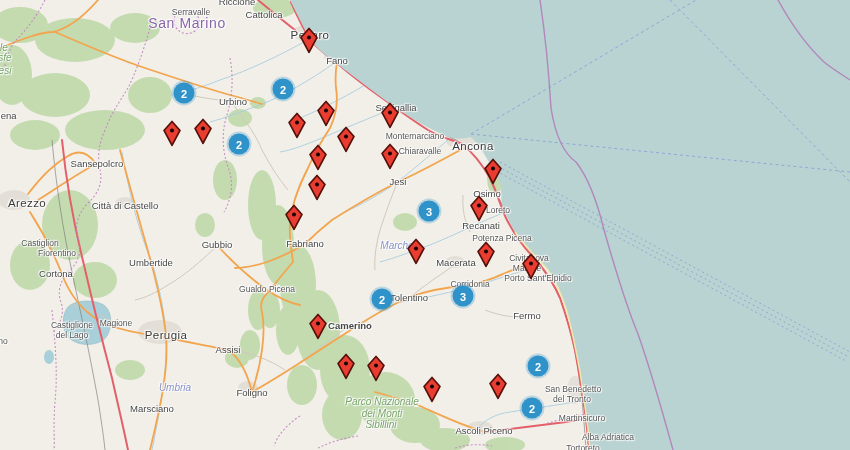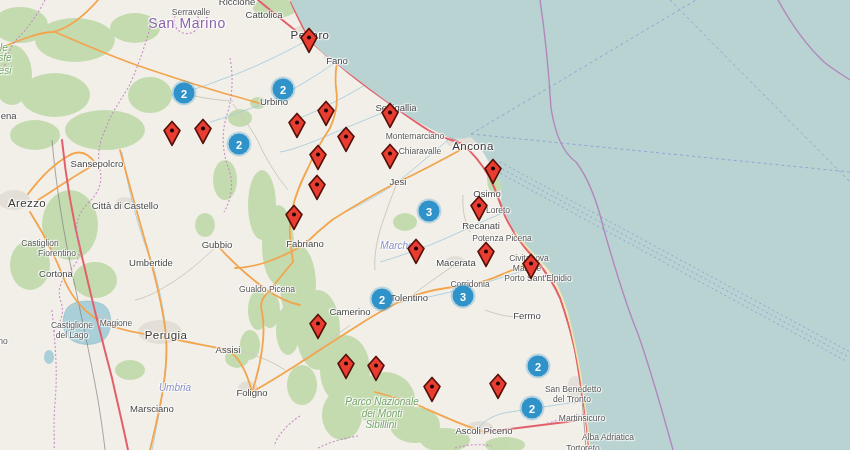--- a/index.html
+++ b/index.html
@@ -171,34 +171,34 @@
       <div class="lbl k-town" style="left: 237px; top: 1px;">Riccione</div>
       <div class="lbl k-small" style="left: 191px; top: 12px;">Serravalle</div>
       <div class="lbl k-capital" style="left: 187px; top: 23px;">San Marino</div>
       <div class="lbl k-town" style="left: 264px; top: 14px;">Cattolica</div>
       <div class="lbl k-city" style="left: 310px; top: 35px;">Pesaro</div>
       <div class="lbl k-town" style="left: 337px; top: 60px;">Fano</div>
       <div class="lbl k-town" style="left: 396px; top: 107px;">Senigallia</div>
       <div class="lbl k-small" style="left: 415px; top: 136px; text-align: center;">Montemarciano</div>
       <div class="lbl k-small" style="left: 420px; top: 151px;">Chiaravalle</div>
       <div class="lbl k-city" style="left: 473px; top: 146px;">Ancona</div>
-      <div class="lbl k-town" style="left: 233px; top: 101px; margin-left: 41px;">Urbino</div>
+      <div class="lbl k-town" style="left: 233px; top: 101px;">Urbino</div>
       <div class="lbl k-town" style="left: 398px; top: 181px;">Jesi</div>
       <div class="lbl k-town" style="left: 463px; top: 193px; margin-left: 24px;">Osimo</div>
       <div class="lbl k-small" style="left: 498px; top: 210px;">Loreto</div>
       <div class="lbl k-town" style="left: 481px; top: 225px;">Recanati</div>
       <div class="lbl k-small" style="left: 502px; top: 238px;">Potenza Picena</div>
       <div class="lbl k-small" style="left: 529px; top: 258px;">Civitanova</div>
       <div class="lbl k-small" style="left: 527px; top: 268px;">Marche</div>
       <div class="lbl k-small" style="left: 538px; top: 278px;">Porto Sant'Elpidio</div>
       <div class="lbl k-town" style="left: 456px; top: 262px;">Macerata</div>
       <div class="lbl k-small" style="left: 470px; top: 284px;">Corridonia</div>
       <div class="lbl k-town" style="left: 409px; top: 297px;">Tolentino</div>
       <div class="lbl k-town" style="left: 527px; top: 315px;">Fermo</div>
-      <div class="lbl k-town" style="left: 350px; top: 311px;">Camerino</div>
+      <div class="lbl k-town" style="left: 350px; top: 325px; font-weight: bold;">Camerino</div>
       <div class="lbl k-town" style="left: 305px; top: 243px;">Fabriano</div>
       <div class="lbl k-town" style="left: 217px; top: 244px;">Gubbio</div>
       <div class="lbl k-small" style="left: 267px; top: 289px;">Gualdo Picena</div>
       <div class="lbl k-town" style="left: 97px; top: 163px;">Sansepolcro</div>
       <div class="lbl k-town" style="left: 125px; top: 205px;">Città di Castello</div>
       <div class="lbl k-city" style="left: 27px; top: 203px;">Arezzo</div>
       <div class="lbl k-small" style="left: 40px; top: 243px;">Castiglion</div>
       <div class="lbl k-small" style="left: 40px; top: 253px; padding-left: 34px;">Fiorentino</div>
       <div class="lbl k-town" style="left: 56px; top: 273px;">Cortona</div>
       <div class="lbl k-town" style="left: 151px; top: 262px;">Umbertide</div>

